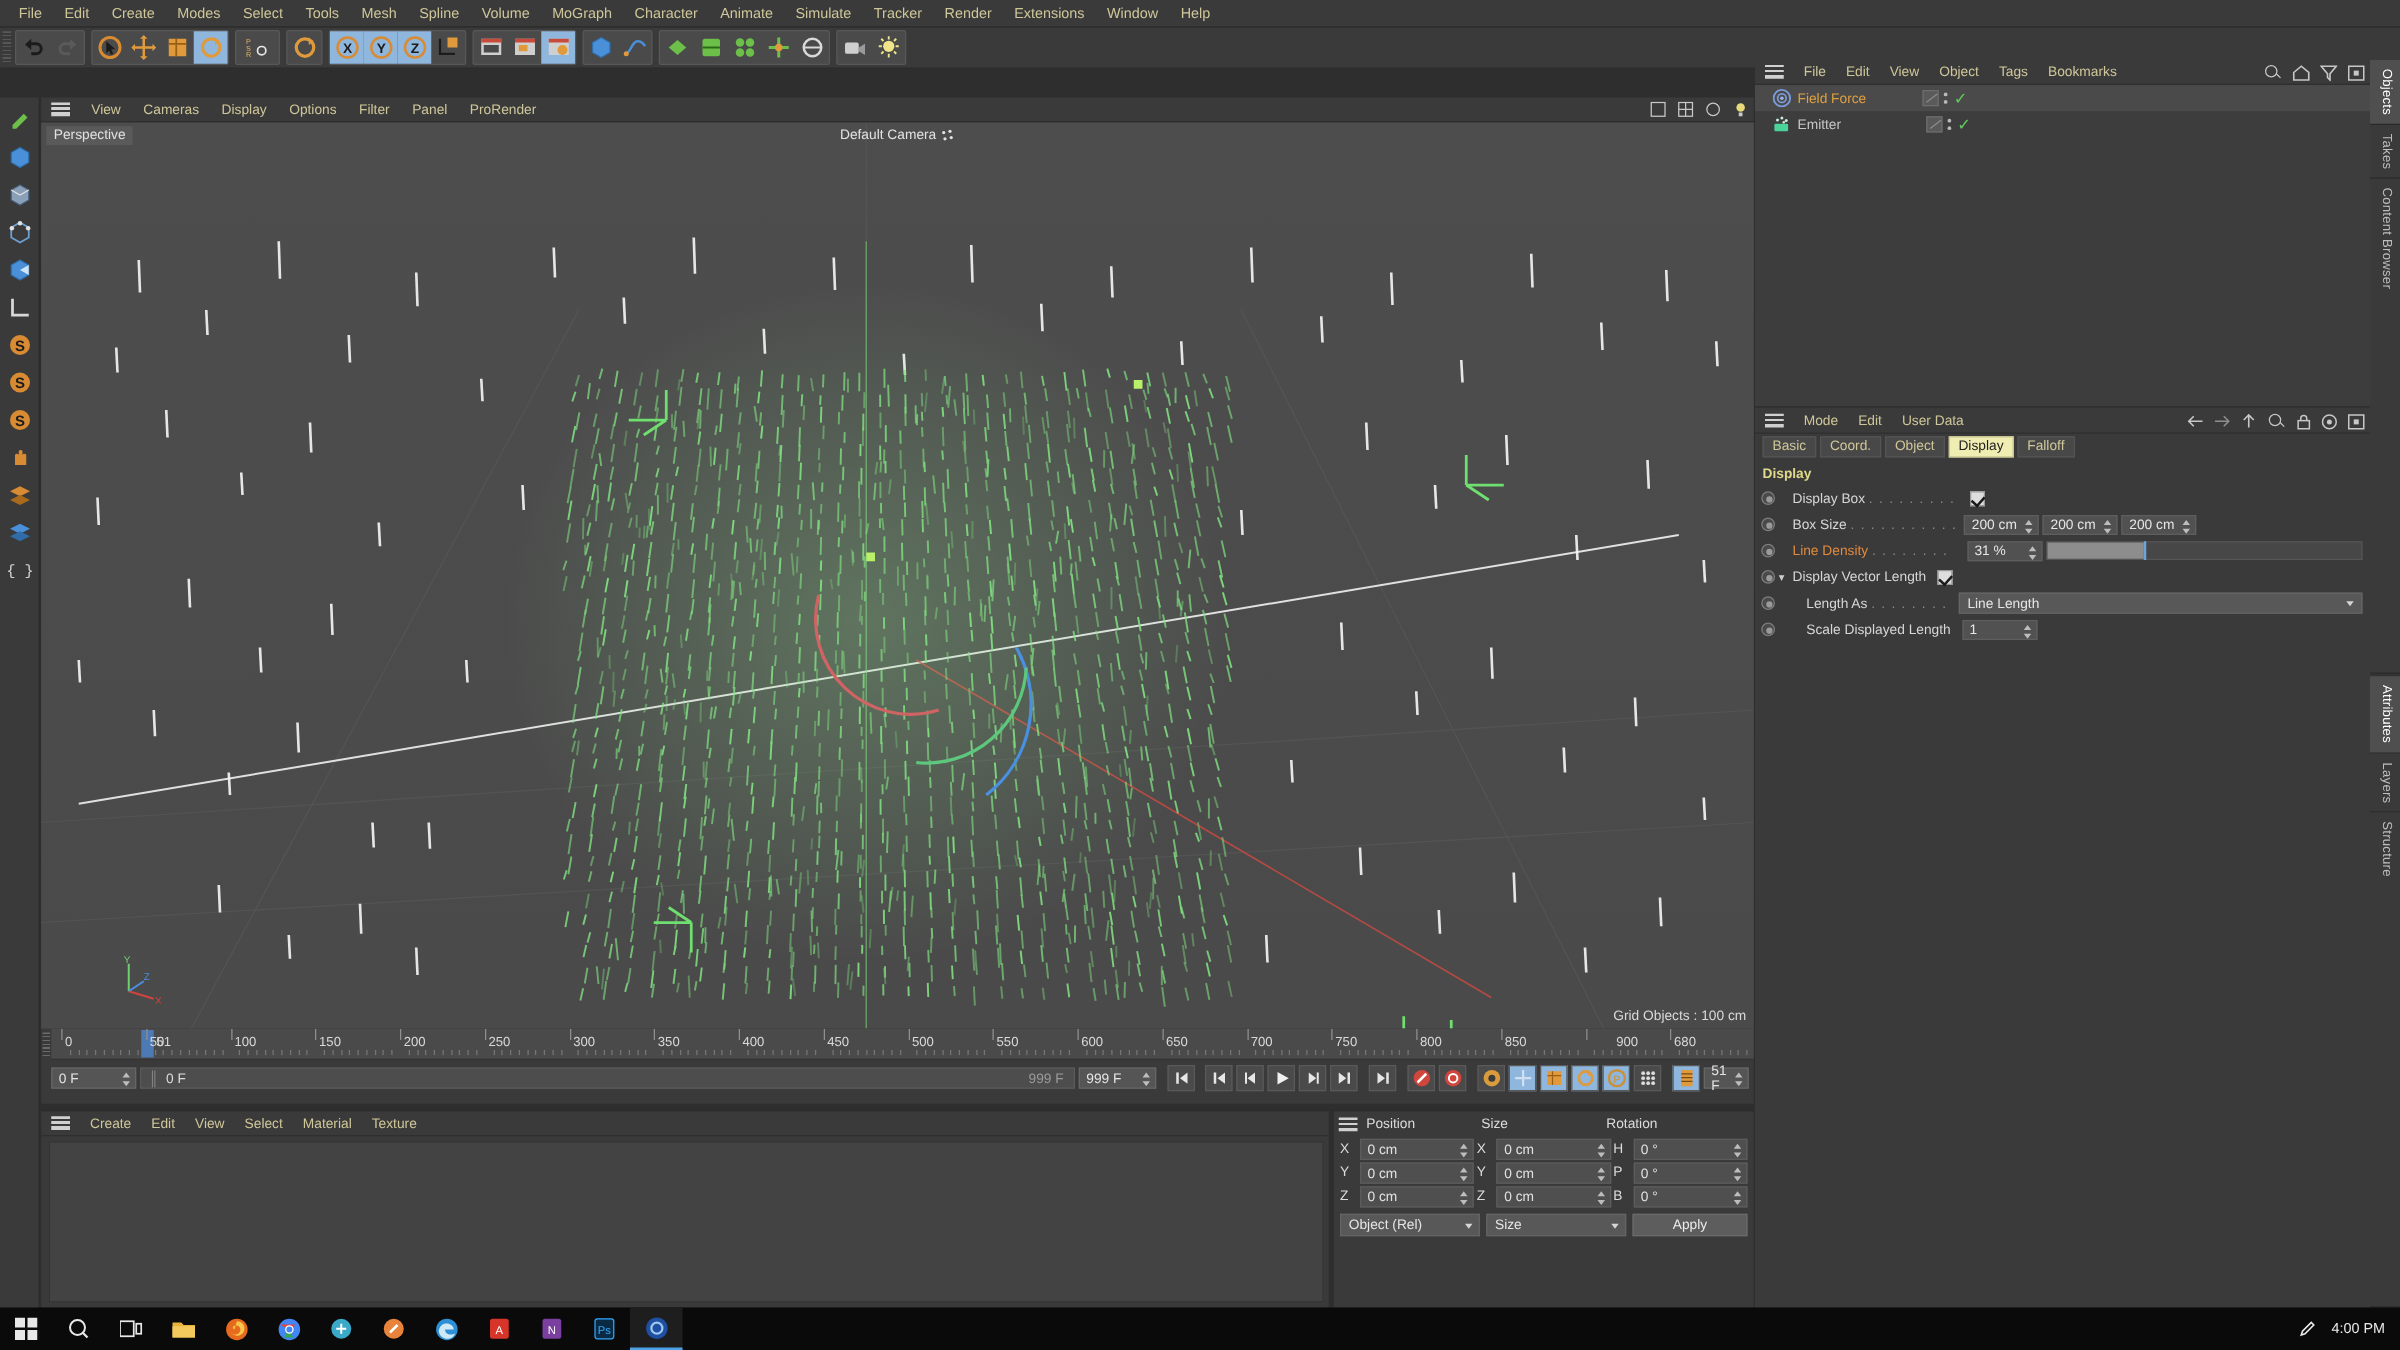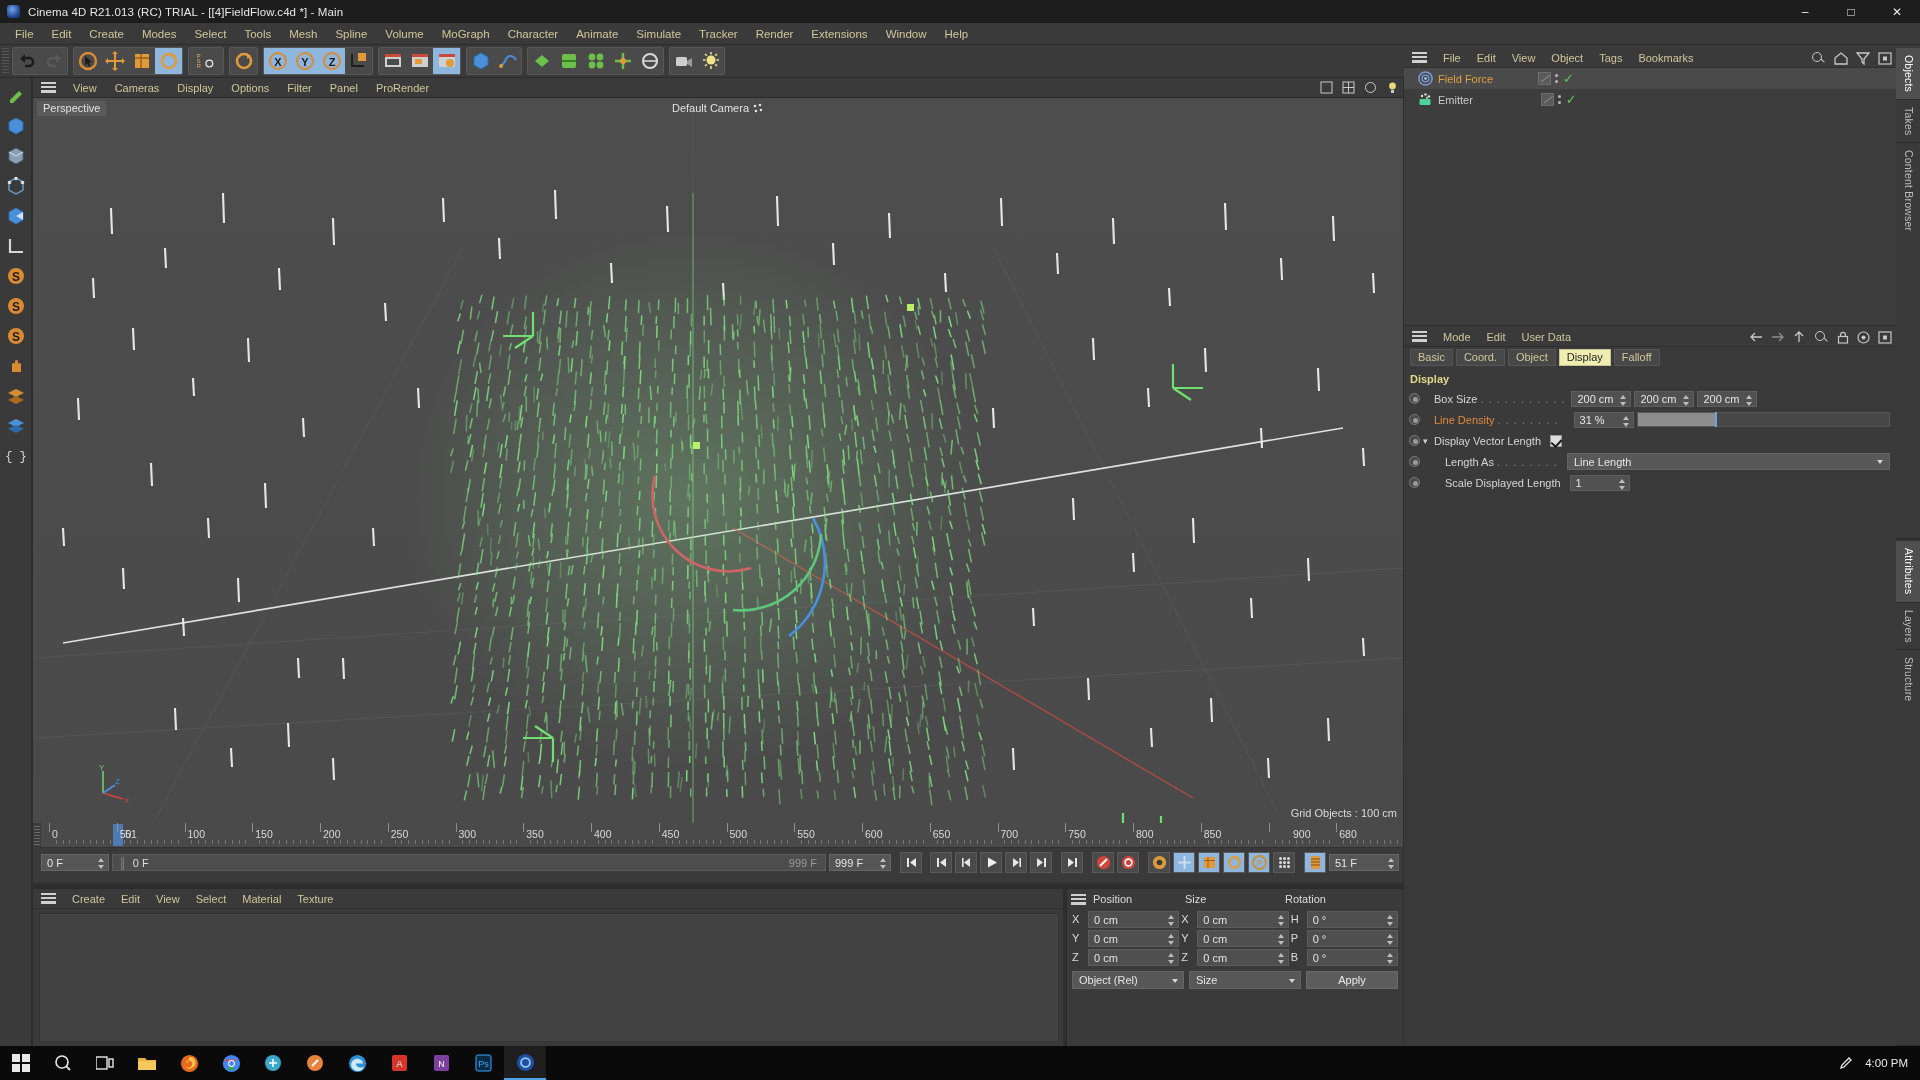--- a/index.html
+++ b/index.html
@@ -183,29 +183,20 @@
   .tb-item { width:42px; height:34px; display:flex; align-items:center; justify-content:center; }
   .tb-item.active { border-bottom:2px solid #4da3e8; background:#1e1e1e; }
   .tray { margin-left:auto; display:flex; align-items:center; gap:11px; padding-right:12px;
      color:#e9e9e9; font-size:11.5px; }
 </style>
 </head>
 <body>
 
 <div class="app">
 
-  <div class="titlebar">
-    <div class="tb-icon"></div>
-    <div class="tb-title">Cinema 4D R21.013 (RC) TRIAL - [[4]FieldFlow.c4d *] - Main</div>
-    <div class="win-btns">
-      <div>–</div>
-      <div>□</div>
-      <div class="close">✕</div>
-    </div>
-  </div>
 
   <div class="menubar">
     <div class="mi">File</div>
     <div class="mi">Edit</div>
     <div class="mi">Create</div>
     <div class="mi">Modes</div>
     <div class="mi">Select</div>
     <div class="mi">Tools</div>
     <div class="mi">Mesh</div>
     <div class="mi">Spline</div>
@@ -2301,21 +2292,21 @@
             </g>
           </svg>
         </div>
       <div class="pbtn on" style="margin-left:6px">
         <svg width="15" height="15" viewBox="0 0 15 15">
             <rect x="3" y="1" width="9" height="13" fill="#e09a3c"></rect>
             <path d="M3 4h9M3 7h9M3 10h9" stroke="#7a4a10"></path>
           </svg>
         </div>
 
-      <div class="numfld" style="width:70px;margin-left:auto;margin-right:4px">
+      <div class="numfld" style="width:36px;margin-left:auto;margin-right:4px">
         <span>51 F</span>
         <span class="spin"></span>
       </div>
     </div>
   </div>
 
   <div class="matwrap">
     <div class="mm-menu">
       <div class="hmb" style="margin:0 8px 0 4px"></div>
       <div class="mi">Create</div>
@@ -2491,20 +2482,27 @@
       <div class="tabstrip">
         <div class="atab">Basic</div>
         <div class="atab">Coord.</div>
         <div class="atab">Object</div>
         <div class="atab sel">Display</div>
         <div class="atab">Falloff</div>
       </div>
 
       <div class="sectitle">Display</div>
 
+      <div class="prow">
+        <span class="radio"></span>
+        <span class="plabel" style="width:8px"></span>
+        <span class="plabel">Display Box</span>
+        <span class="dots" style="width:78px">. . . . . . . . .</span>
+        <span class="chk"></span>
+      </div>
 
       <div class="prow">
         <span class="radio"></span>
         <span class="plabel" style="width:8px"></span>
         <span class="plabel">Box Size</span>
         <span class="dots" style="width:88px">. . . . . . . . . . .</span>
         <span class="vfld">
             <span>200 cm</span>
             <span class="spin"></span>
           </span>

